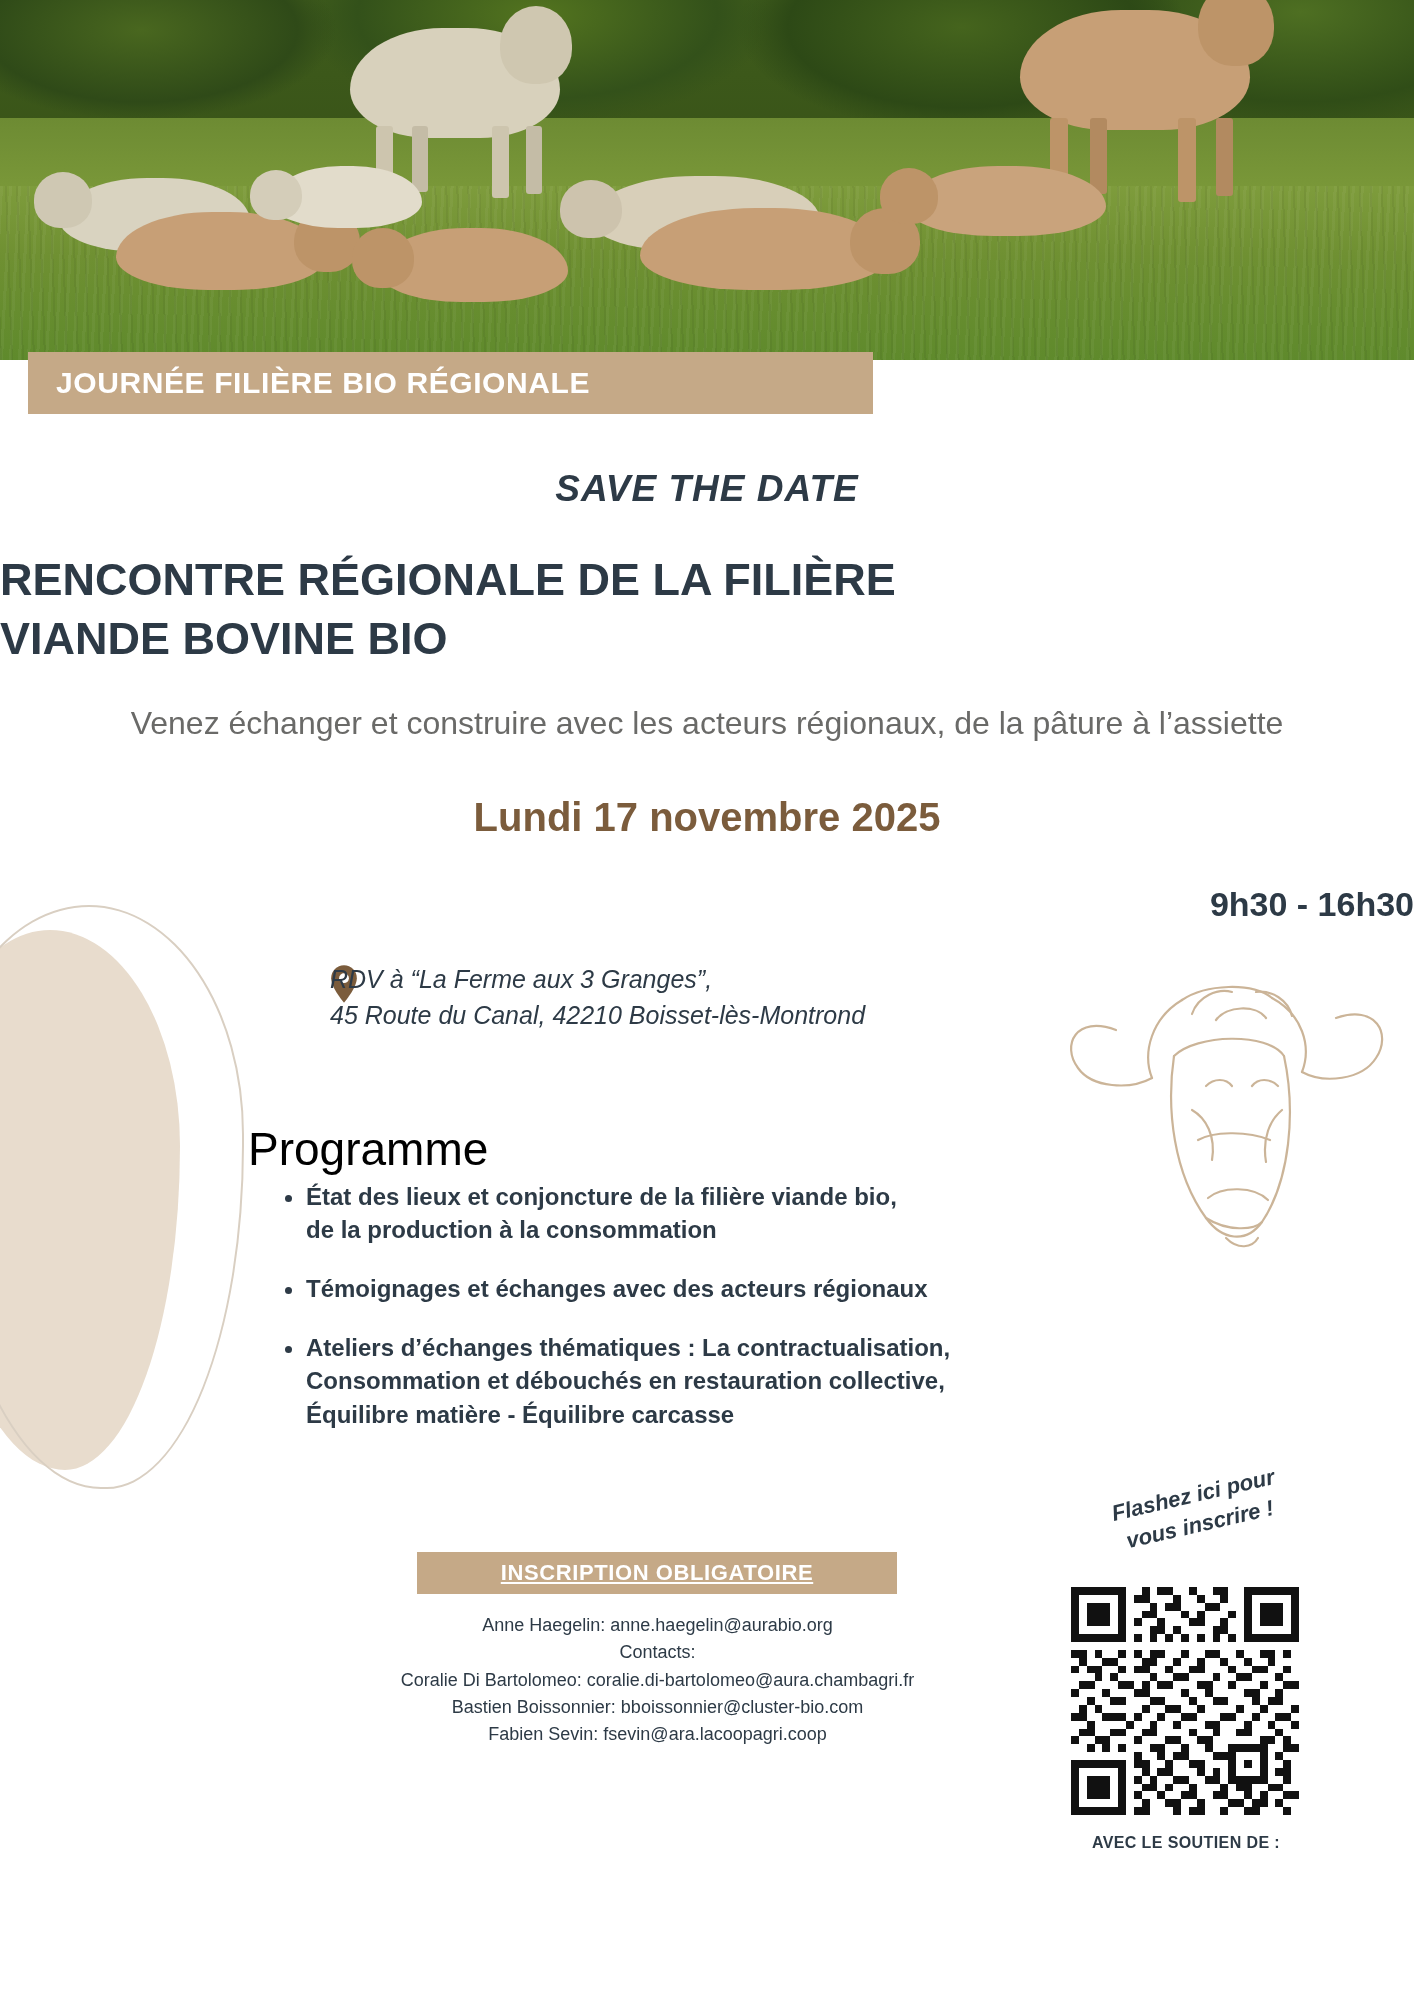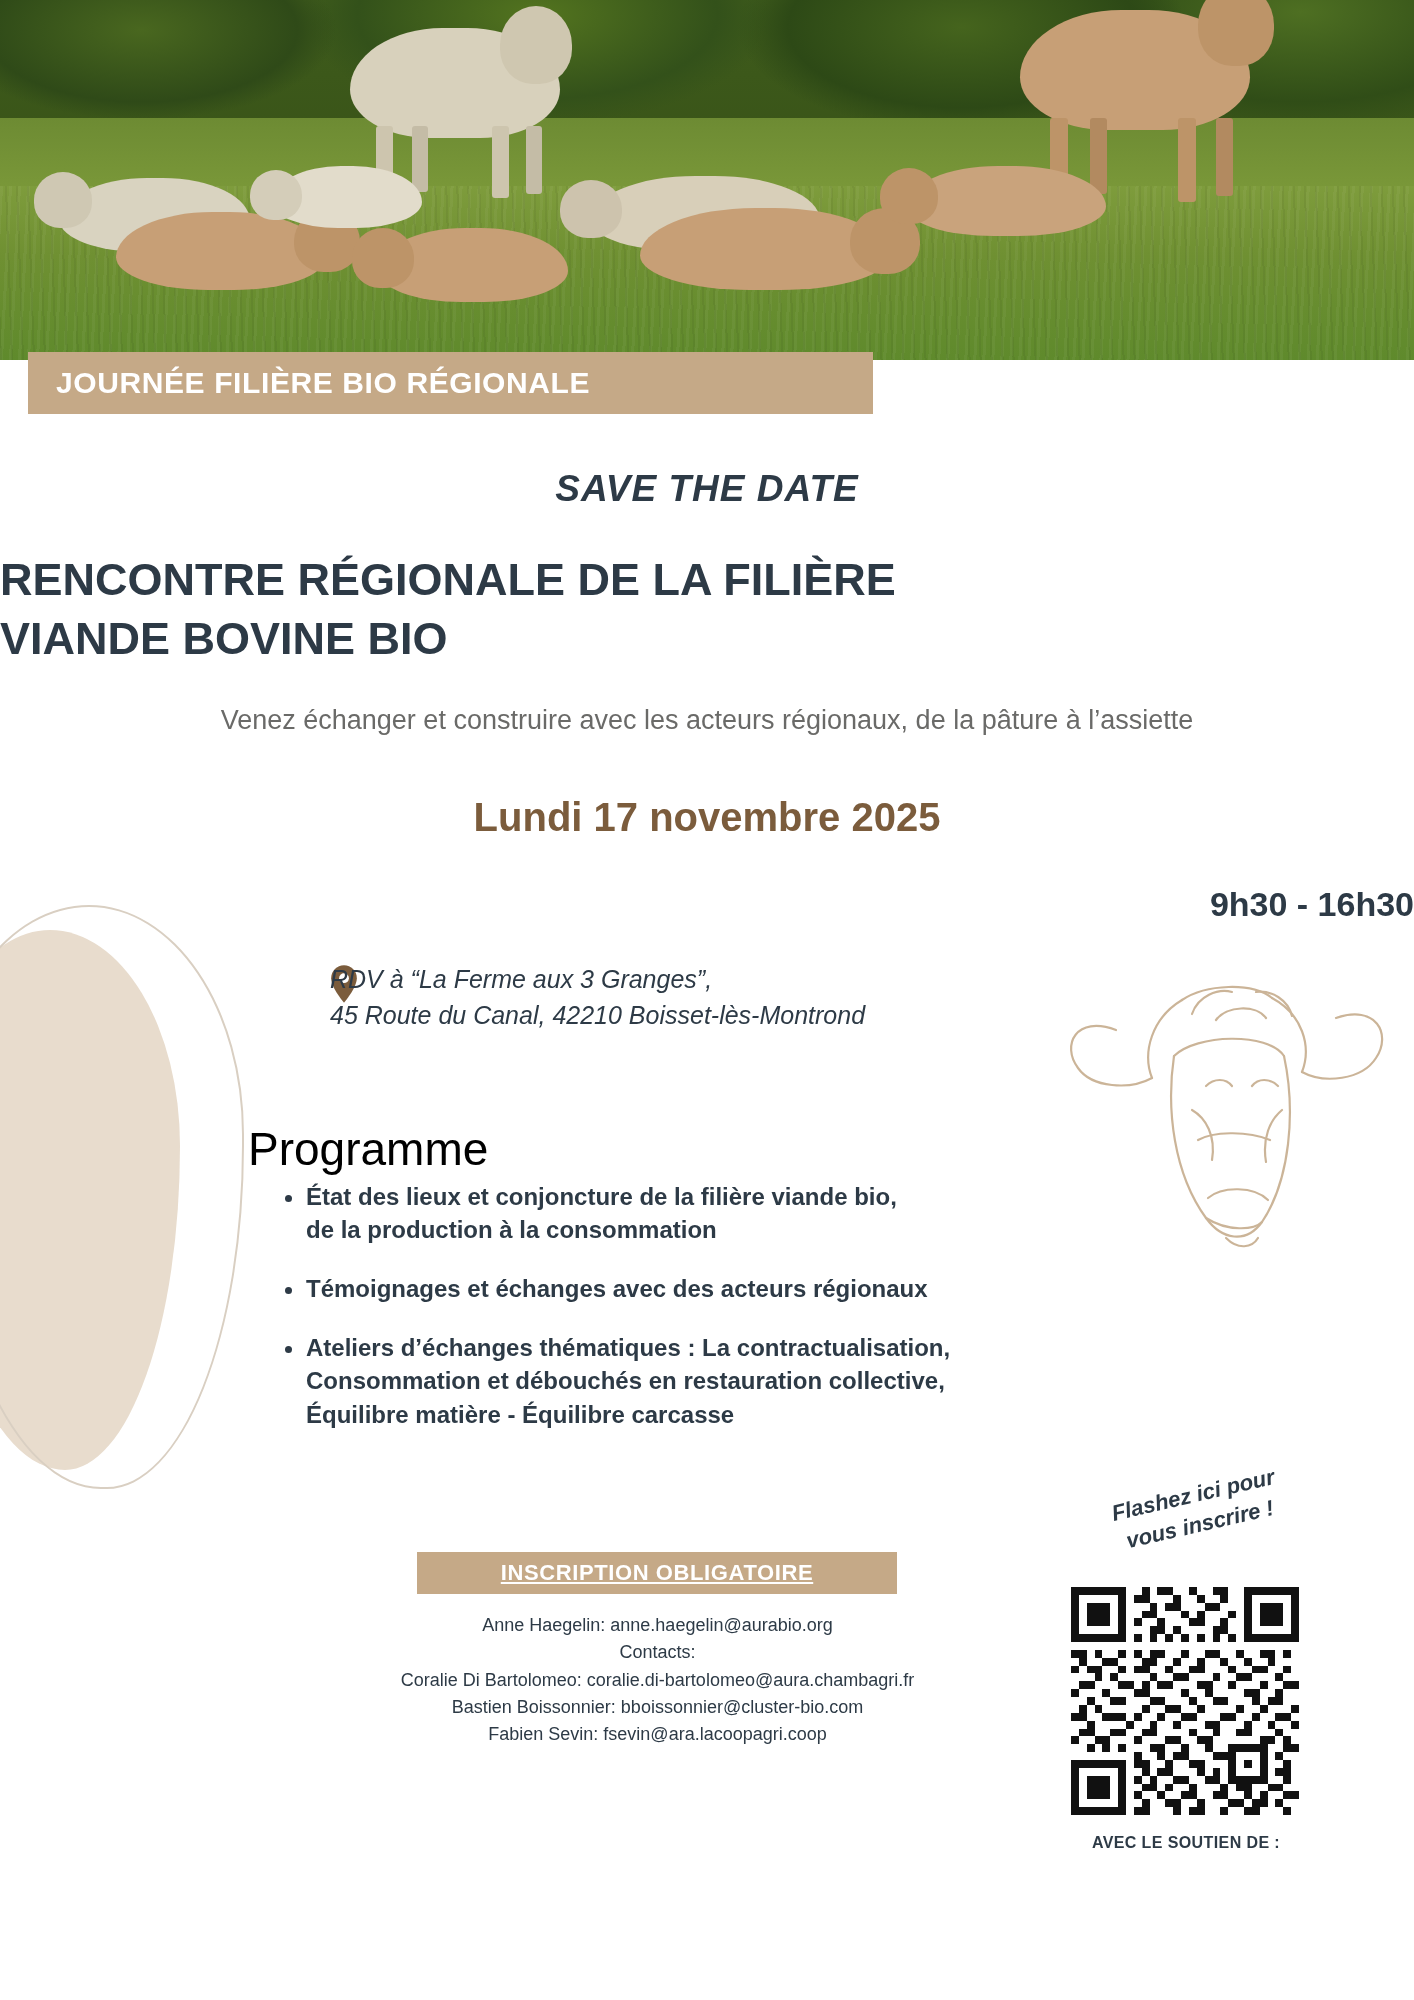--- a/index.html
+++ b/index.html
@@ -81,21 +81,21 @@
   .save{
     position:absolute;left:0;right:0;top:468px;text-align:center;
     font-size:37px;font-weight:bold;font-style:italic;letter-spacing:1px;color:#2d3a46;
   }
   .h1{
     position:absolute;left:0;right:0;top:550px;text-align:left;
     font-size:45px;font-weight:bold;line-height:1.32;color:#2d3a46;
   }
   .subtitle{
     position:absolute;left:0;right:0;top:705px;text-align:center;
-    font-size:27px;color:#6a6a68;
+    font-size:32px;color:#6a6a68;
   }
   .date{
     position:absolute;left:0;right:0;top:795px;text-align:center;
     font-size:40px;font-weight:bold;color:#7b5c3c;
   }
   .hours{
     position:absolute;left:0;right:0;top:885px;text-align:right;
     font-size:34px;font-weight:bold;color:#2d3a46;
   }
 

